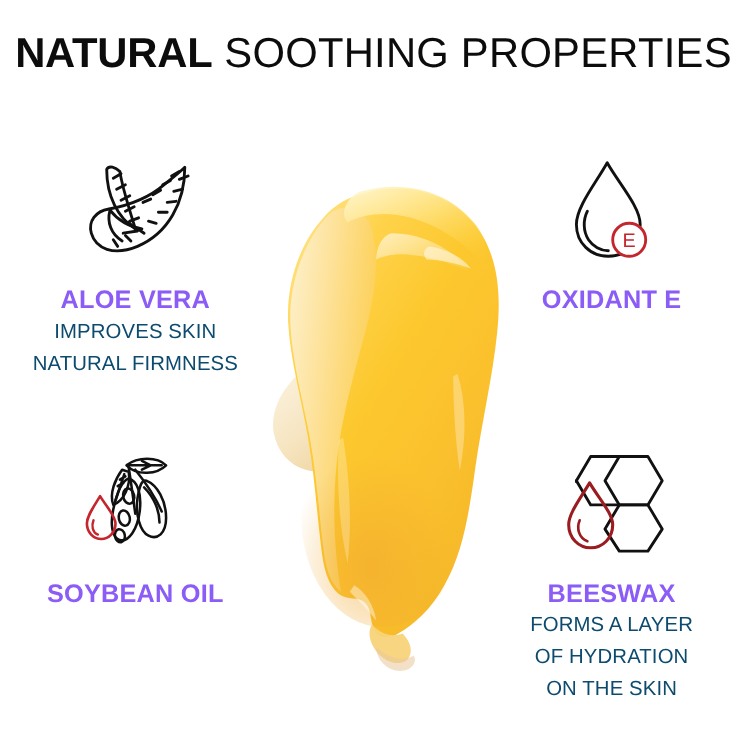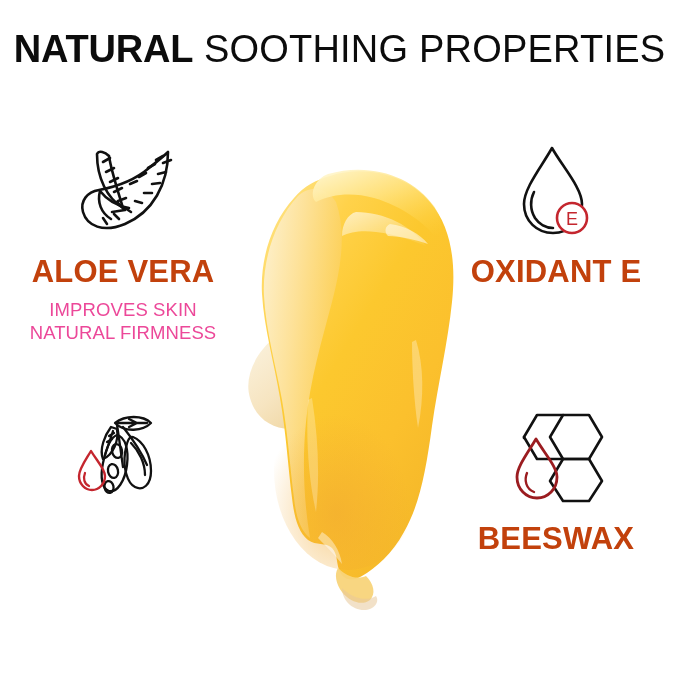--- a/index.html
+++ b/index.html
@@ -57,33 +57,33 @@
   .icon-wrap {
     height: 104px;
     display: flex;
     align-items: center;
     justify-content: center;
   }
   .icon-wrap svg { display: block; overflow: visible; }
 
   .feat-title {
     font-weight: 700;
-    font-size: 31px;
+    font-size: 23px;
     letter-spacing: 0.2px;
-    color: #c2410c;
+    color: #8b5cf6;
     line-height: 28px;
     margin-top: 14px;
   }
   .feat-desc {
     font-weight: 400;
     font-size: 18.5px;
     letter-spacing: 0.1px;
-    color: #ec4899;
-    line-height: 23px;
-    margin-top: 12px;
+    color: #0c4a6e;
+    line-height: 29px;
+    margin-top: 0;
     white-space: pre-line;
   }
   .feature-bl .feat-title,
   .feature-br .feat-title { margin-top: 16px; }
 
   
   .swatch {
     position: absolute;
     left: 180px;
     top: 140px;
@@ -266,34 +266,38 @@
 
         <path d="M62 28 C 72 32, 80 46, 80 62 C 80 76, 72 82, 64 78
                  C 56 74, 52 58, 54 44 C 56 32, 58 27, 62 28 Z"></path>
         <path d="M60 34 C 68 42, 74 54, 74 66"></path>
 
         <path d="M20 42 C 14 52, 8 60, 8 67 C 8 75, 14 81, 21 81
                  C 28 81, 34 75, 34 67 C 34 60, 26 52, 20 42 Z" stroke="#c4262e" stroke-width="2.4"></path>
         <path d="M14 64 C 12 69, 13 75, 18 77" stroke="#c4262e" stroke-width="2.2"></path>
       </svg>
     </div>
+    <div class="feat-title">SOYBEAN OIL</div>
   </div>
 
   <div class="feature feature-br">
     <div class="icon-wrap">
       <svg width="106" height="96" viewBox="0 0 106 96" fill="none" stroke="#111111" stroke-width="2.6" stroke-linecap="round" stroke-linejoin="round">
 
         <path d="M60 6 L86 6 L99 28 L86 50 L60 50 L47 28 Z"></path>
 
         <path d="M60 50 L86 50 L99 72 L86 92 L60 92 L47 72 Z"></path>
 
         <path d="M21 28 L34 6 L60 6 M21 28 L34 50 L60 50"></path>
         <path d="M21 28 L21 29"></path>
 
         <path d="M33 30 C 24 45, 14 58, 14 68 C 14 80, 23 89, 34 89
                  C 45 89, 54 80, 54 68 C 54 58, 42 45, 33 30 Z" stroke="#9b1c20" stroke-width="2.8"></path>
         <path d="M24 64 C 21 71, 23 80, 31 83" stroke="#9b1c20" stroke-width="2.4"></path>
       </svg>
     </div>
     <div class="feat-title">BEESWAX</div>
+    <div class="feat-desc">FORMS A LAYER
+OF HYDRATION
+ON THE SKIN</div>
   </div>
 
 </div>
 
 </body></html>

